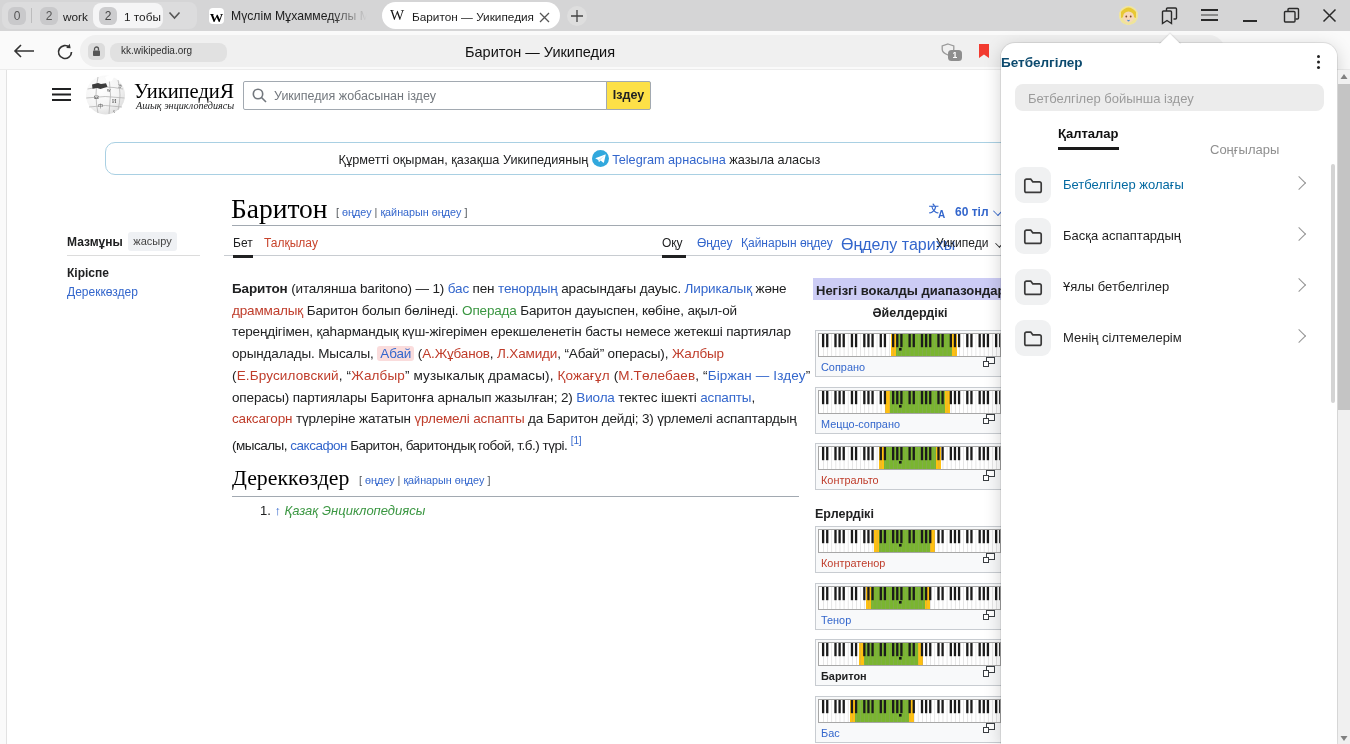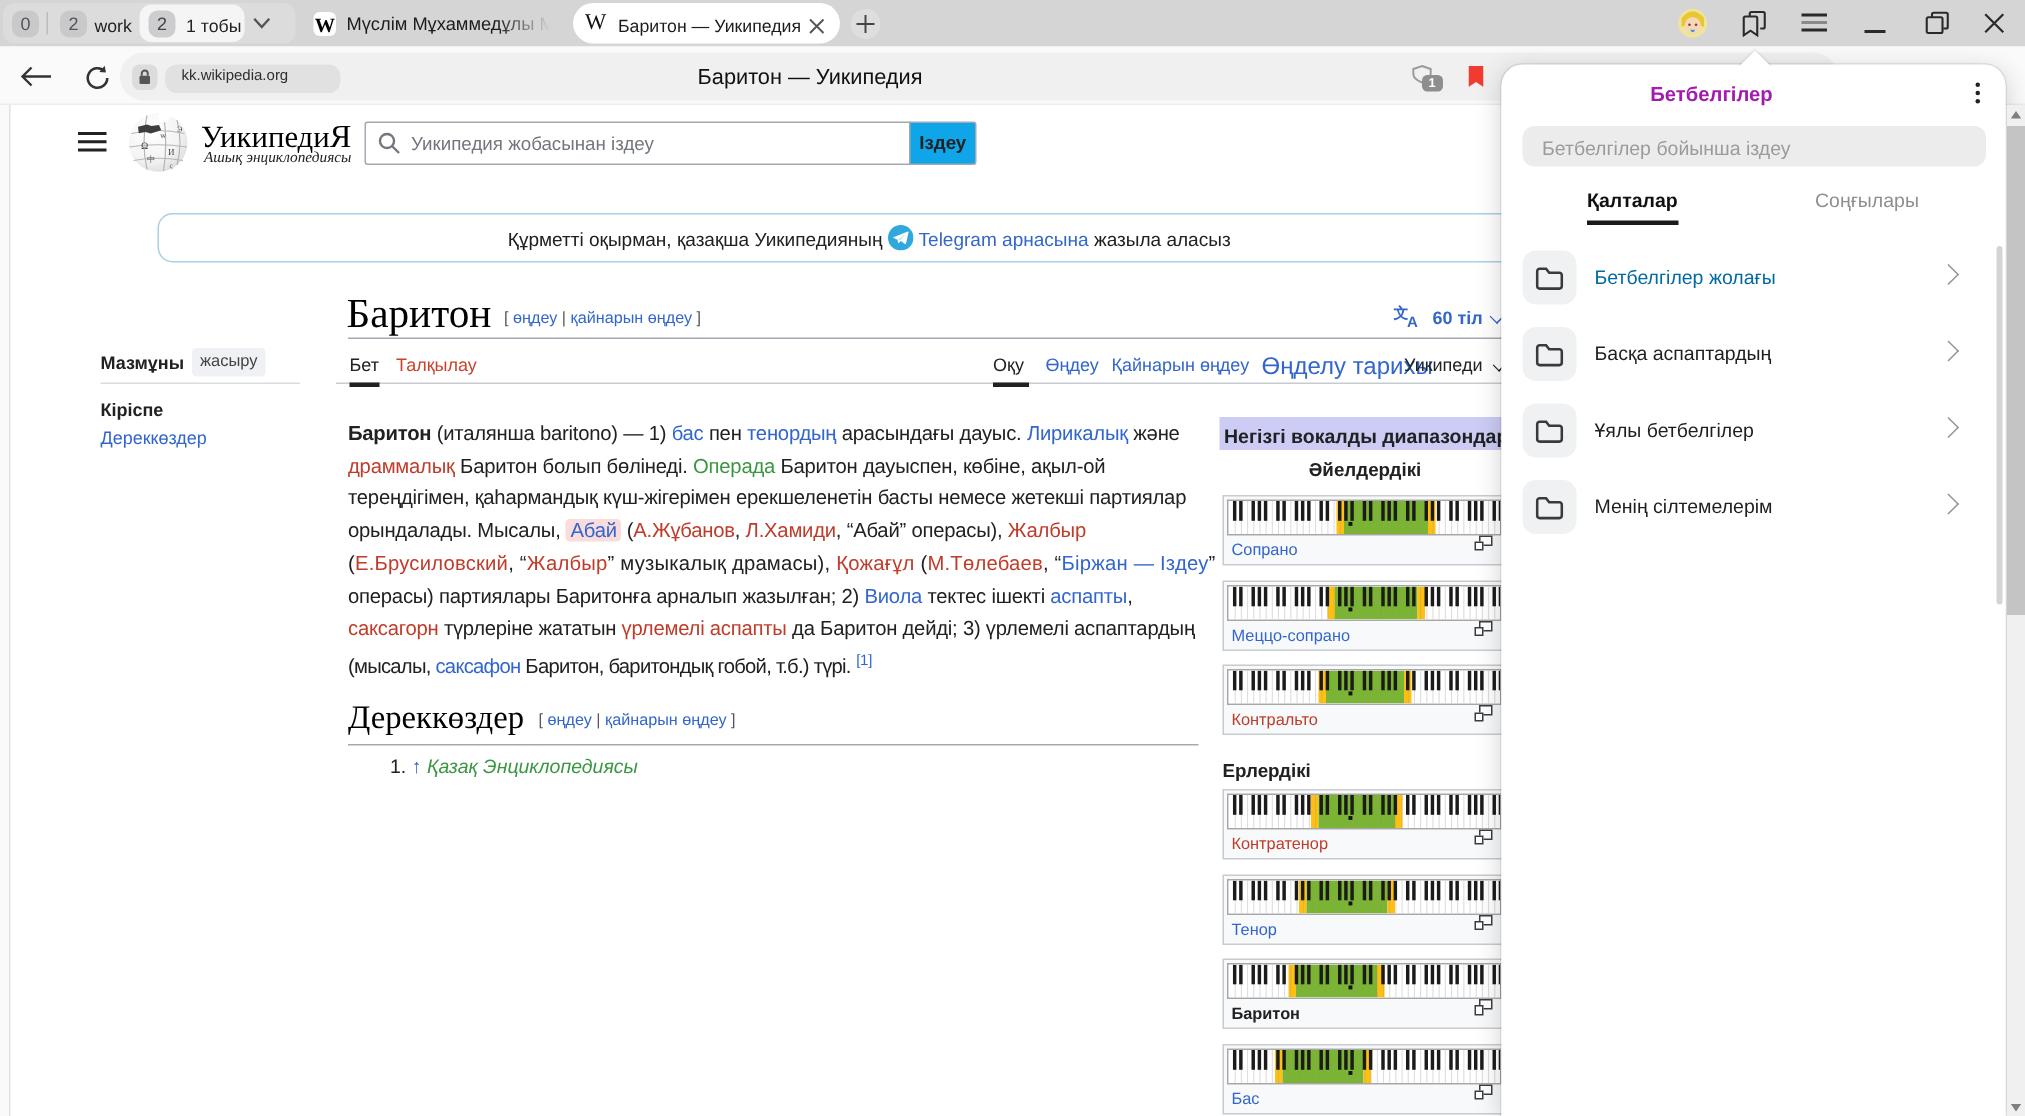--- a/index.html
+++ b/index.html
@@ -129,21 +129,21 @@
 <text x="28" y="37" font-size="5" fill="#666" font-family="Liberation Serif">ς</text>
 </svg></div>
 <div class="abs ser" style="left:134px;top:79px;font-size:20.5px;color:#000;">Уикипеди<span style="font-size:21.5px;">Я</span></div>
 <div class="abs ser" style="left:136px;top:100px;font-size:10.2px;font-style:italic;color:#202122;">Ашық энциклопедиясы</div>
 <div class="abs" style="left:243px;top:81px;width:364px;height:29px;border:1px solid #a2a9b1;border-radius:2px 0 0 2px;background:#fff;"></div>
 <svg class="abs" style="left:252px;top:88px;" width="15" height="15" viewBox="0 0 15 15">
     <circle cx="6" cy="6" r="4.7" fill="none" stroke="#72777d" stroke-width="1.6"></circle>
     <path d="M9.5 9.5 L14 14" stroke="#72777d" stroke-width="1.6"></path>
   </svg>
 <div class="abs" style="left:274px;top:89px;font-size:12.5px;color:#72777d;">Уикипедия жобасынан іздеу</div>
-<div class="abs" style="left:606px;top:81px;width:45px;height:29px;border:1px solid #a2a9b1;border-radius:0 2px 2px 0;background:#0ea5e9;font-size:12.5px;font-weight:bold;color:#202122;text-align:center;line-height:27px;">Іздеу</div>
+<div class="abs" style="left:606px;top:81px;width:45px;height:29px;border:1px solid #a2a9b1;border-radius:0 2px 2px 0;background:#fde047;font-size:12.5px;font-weight:bold;color:#202122;text-align:center;line-height:27px;">Іздеу</div>
 
 <div class="abs" style="left:105px;top:142px;width:935px;height:33px;border:1px solid #a9d0e3;border-radius:10px;background:#fff;"></div>
 <div class="abs" style="left:112px;top:149.5px;width:935px;text-align:center;font-size:12.7px;color:#202122;">Құрметті оқырман, қазақша Уикипедияның <span style="display:inline-block;vertical-align:-3px;"><svg width="17" height="17" viewBox="0 0 17 17">
         <circle cx="8.5" cy="8.5" r="8.5" fill="#31a8dd"></circle>
         <path d="M3.2 8.3 L13.2 4.4 q0.6-0.2 0.5 0.4 L12 12.3 q-0.1 0.6-0.7 0.35 L8.6 10.6 7.2 12 q-0.35 0.3-0.45-0.15 L6.3 9.9 Z" fill="#fff"></path>
         <path d="M6.3 9.9 L12.6 5.4 8.1 10.2 Z" fill="#c8e6f5"></path>
       </svg></span> <span class="bl">Telegram арнасына</span> жазыла аласыз</div>
 
 <div class="abs" style="left:67px;top:235px;font-size:12px;font-weight:bold;color:#202122;">Мазмұны</div>
 <div class="abs" style="left:128px;top:232px;width:49px;height:19px;background:#eff1f4;border-radius:3px;font-size:11px;color:#444;text-align:center;line-height:19px;">жасыру</div>
@@ -795,29 +795,29 @@
         <rect x="80" y="14" width="2.6" height="2.6" fill="#111"></rect>
       </svg></div>
   <div style="position:absolute;left:5px;top:30px;font-size:10.9px;color:#3366cc">Бас</div>
   <div class="mag" style="position:absolute;right:9px;top:26px;"></div>
 </div>
 
 <div class="abs" style="left:1001px;top:43px;width:336px;height:701px;background:#fff;border-radius:14px 14px 0 0;box-shadow:0 0 0 1px rgba(0,0,0,0.08), 0 4px 18px rgba(0,0,0,0.18);"></div>
 <div class="abs" style="left:1162px;top:37px;width:16px;height:16px;background:#fff;transform:rotate(45deg);box-shadow:-1px -1px 1px rgba(0,0,0,0.07);"></div>
 <div class="abs" style="left:1001px;top:44px;width:336px;height:700px;background:#fff;border-radius:14px 14px 0 0;"></div>
 
-<div class="abs" style="left:1001px;top:55px;width:280px;text-align:center;font-size:13.5px;font-weight:bold;color:#a21caf;">Бетбелгілер</div>
+<div class="abs" style="left:1001px;top:55px;width:280px;font-size:13.5px;font-weight:bold;color:#0c4a6e;">Бетбелгілер</div>
 <div class="abs" style="left:1317px;top:55px;width:3.2px;height:3.2px;border-radius:50%;background:#222;box-shadow:0 5.5px 0 #222, 0 11px 0 #222;"></div>
 
 <div class="abs" style="left:1015px;top:84px;width:309px;height:27px;background:#ececec;border-radius:8px;"></div>
 <div class="abs" style="left:1028px;top:91px;font-size:13px;color:#9b9b9b;">Бетбелгілер бойынша іздеу</div>
 
 <div class="abs" style="left:1058px;top:126px;font-size:13px;font-weight:bold;color:#111;">Қалталар</div>
 <div class="abs" style="left:1058px;top:147px;width:61px;height:2.5px;background:#1a1a1a;"></div>
-<div class="abs" style="left:1210px;top:126px;font-size:13px;color:#8f8f8f;">Соңғылары</div>
+<div class="abs" style="left:1210px;top:142px;font-size:13px;color:#8f8f8f;">Соңғылары</div>
 
 <div class="abs" style="left:1015px;top:167px;width:36px;height:36px;background:#f0f1f2;border-radius:9px;display:flex;align-items:center;justify-content:center;">
     <svg width="20" height="17" viewBox="0 0 20 17">
       <path d="M1.8 3.8 a1.7 1.7 0 0 1 1.7-1.7 h4.2 l2.1 2.7 h6.7 a1.7 1.7 0 0 1 1.7 1.7 v7.2 a1.7 1.7 0 0 1 -1.7 1.7 h-13 a1.7 1.7 0 0 1 -1.7-1.7 z" fill="none" stroke="#3a3a3a" stroke-width="1.7"></path>
     </svg>
   </div>
 <div class="abs" style="left:1063px;top:177px;font-size:13px;color:#0369a1;">Бетбелгілер жолағы</div>
 <div class="abs" style="left:1294px;top:178px;width:10px;height:10px;border-right:1.7px solid #949494;border-top:1.7px solid #949494;transform:rotate(45deg);"></div>
 <div class="abs" style="left:1015px;top:218px;width:36px;height:36px;background:#f0f1f2;border-radius:9px;display:flex;align-items:center;justify-content:center;">
     <svg width="20" height="17" viewBox="0 0 20 17">

